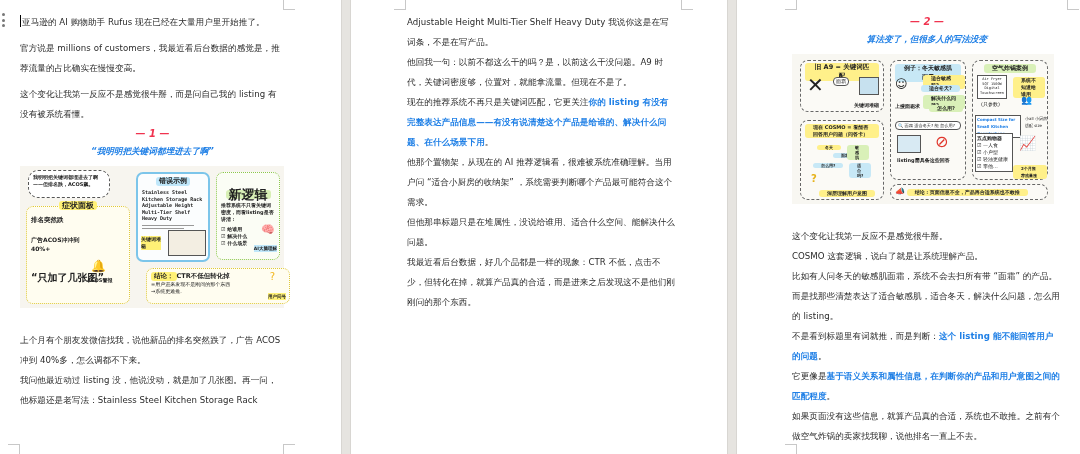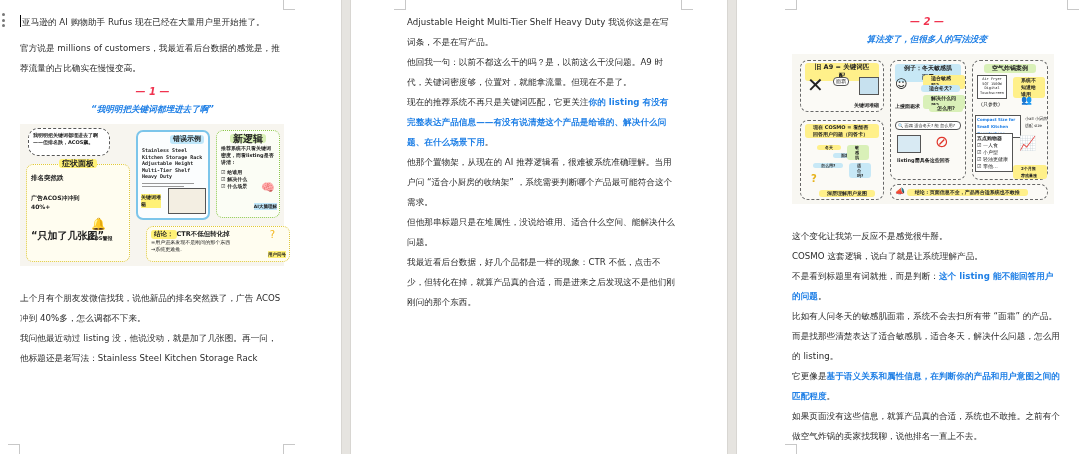--- a/index.html
+++ b/index.html
@@ -60,45 +60,46 @@
   <div class="corner br" style="left:283px;"></div>
   <div class="corner bl" style="left:8px;"></div>
   <div class="drag-handle">
       <span></span>
       <span></span>
       <span></span>
     </div>
   <div class="content">
     <p class="sp"><span class="cursor"></span><span>亚马逊的 AI 购物助手 Rufus 现在已经在大量用户里开始推了。</span></p>
     <p class="sp">官方说是  millions of customers，我最近看后台数据的感觉是，推荐流量的占比确实在慢慢变高。</p>
+    <p>这个变化让我第一反应不是感觉很牛掰，而是问自己我的 listing 有没有被系统看懂。</p>
     <div class="secnum">— 1 —</div>
     <div class="sectitle">“我明明把关键词都埋进去了啊”</div>
 
     <div class="info1">
       <div class="box" style="left:8px; top:4px; width:82px; height:28px; border:1.3px dashed #555; border-radius:10px; background:#fff;">
         <div class="hand small">我明明把关键词都埋进去了啊——但排名跌，ACOS飙。</div>
       </div>
       <div class="box yellow-dot" style="left:6px; top:40px; width:104px; height:98px;">
         <div style="text-align:center; margin-top:-9px;"><span class="badge y hand" style="font-size:8px;">症状面板</span></div>
         <div class="hand" style="font-size:6.5px; margin-top:6px;">排名突然跌</div>
         <div class="hand" style="font-size:6px; width:56px; margin-top:10px;">广告ACOS冲冲到40%+</div>
         <div style="position:absolute; left:64px; top:52px; font-size:12px; color:#f2c230;">🔔</div>
         <div class="small" style="position:absolute; left:60px; top:70px; font-weight:bold;">ACOS警报</div>
         <div class="hand" style="font-size:10px; margin-top:20px;">“只加了几张图”</div>
       </div>
       <div class="box blue-box" style="left:116px; top:6px; width:74px; height:90px;">
-        <div style="text-align:right;"><span class="badge b hand" style="font-size:7px;">错误示例</span></div>
+        <div style="text-align:center;"><span class="badge b hand" style="font-size:7px;">错误示例</span></div>
         <div class="mono-s" style="margin-top:3px; font-weight:bold;">Stainless Steel Kitchen Storage Rack Adjustable Height Multi-Tier Shelf Heavy Duty</div>
         <div style="height:1px; background:#999; margin:3px 10px 2px 0;"></div>
         <div style="height:1px; background:#999; margin:0 20px 2px 0;"></div>
         <div style="position:absolute; left:30px; top:56px; width:38px; height:26px; border:1px solid #555; background:#f3eee2;"></div>
         <div class="small" style="position:absolute; left:3px; top:62px; width:20px; font-weight:bold; background:#fff176;">关键词堆箱</div>
       </div>
       <div class="box green-box" style="left:196px; top:6px; width:64px; height:88px;">
-        <div style="text-align:center;"><span class="badge g hand" style="font-size:10px;">新逻辑</span></div>
+        <div style="text-align:center;"><span class="badge g hand" style="font-size:13px;margin-top:14px;">新逻辑</span></div>
         <div class="small hand" style="margin-top:2px;">推荐系统不只看关键词密度，而看listing是否讲清：</div>
         <div class="small hand" style="margin-top:3px;">☑ <span>给谁用</span></div>
         <div class="small hand">☑ <span>解决什么</span></div>
         <div class="small hand">☑ <span>什么场景</span></div>
         <div style="position:absolute; right:4px; top:50px; font-size:11px;">🧠</div>
         <div class="small" style="position:absolute; right:2px; top:72px; font-weight:bold; background:#bfe7fa; font-size:4.5px;">AI大脑理解</div>
       </div>
       <div class="box yellow-dot" style="left:116px; top:102px; width:144px; height:36px;margin-left:10px;">
         <div class="hand" style="font-size:6.5px;"><span class="badge y">结论：</span><span>CTR不低但转化掉</span></div>
         <div class="small">=用户进来发现不是刚问的那个东西</div>
@@ -195,18 +196,18 @@
       </div>
 
       <div class="box dash" style="left:98px; top:130px; width:158px; height:16px; padding:2px 4px;">
         <span style="font-size:8px;">📣</span>
         <span class="pill y small">结论：页面信息不全，产品再合适系统也不敢推</span>
       </div>
     </div>
 
     <p>这个变化让我第一反应不是感觉很牛掰。</p>
     <p>COSMO 这套逻辑，说白了就是让系统理解产品。</p>
+    <p>比如有人问冬天的敏感肌面霜，系统不会去扫所有带 “面霜” 的产品。而是找那些清楚表达了适合敏感肌，适合冬天，解决什么问题，怎么用的 listing。</p>
     <p><span>不是看到标题里有词就推，而是判断：</span><span class="hl">这个 listing 能不能回答用户的问题</span><span>。</span></p>
-    <p>比如有人问冬天的敏感肌面霜，系统不会去扫所有带 “面霜” 的产品。而是找那些清楚表达了适合敏感肌，适合冬天，解决什么问题，怎么用的 listing。</p>
     <p><span>它更像是</span><span class="hl">基于语义关系和属性信息，在判断你的产品和用户意图之间的匹配程度</span><span>。</span></p>
     <p>如果页面没有这些信息，就算产品真的合适，系统也不敢推。之前有个做空气炸锅的卖家找我聊，说他排名一直上不去。</p>
   </div>
 </div>
 
 </body></html>

